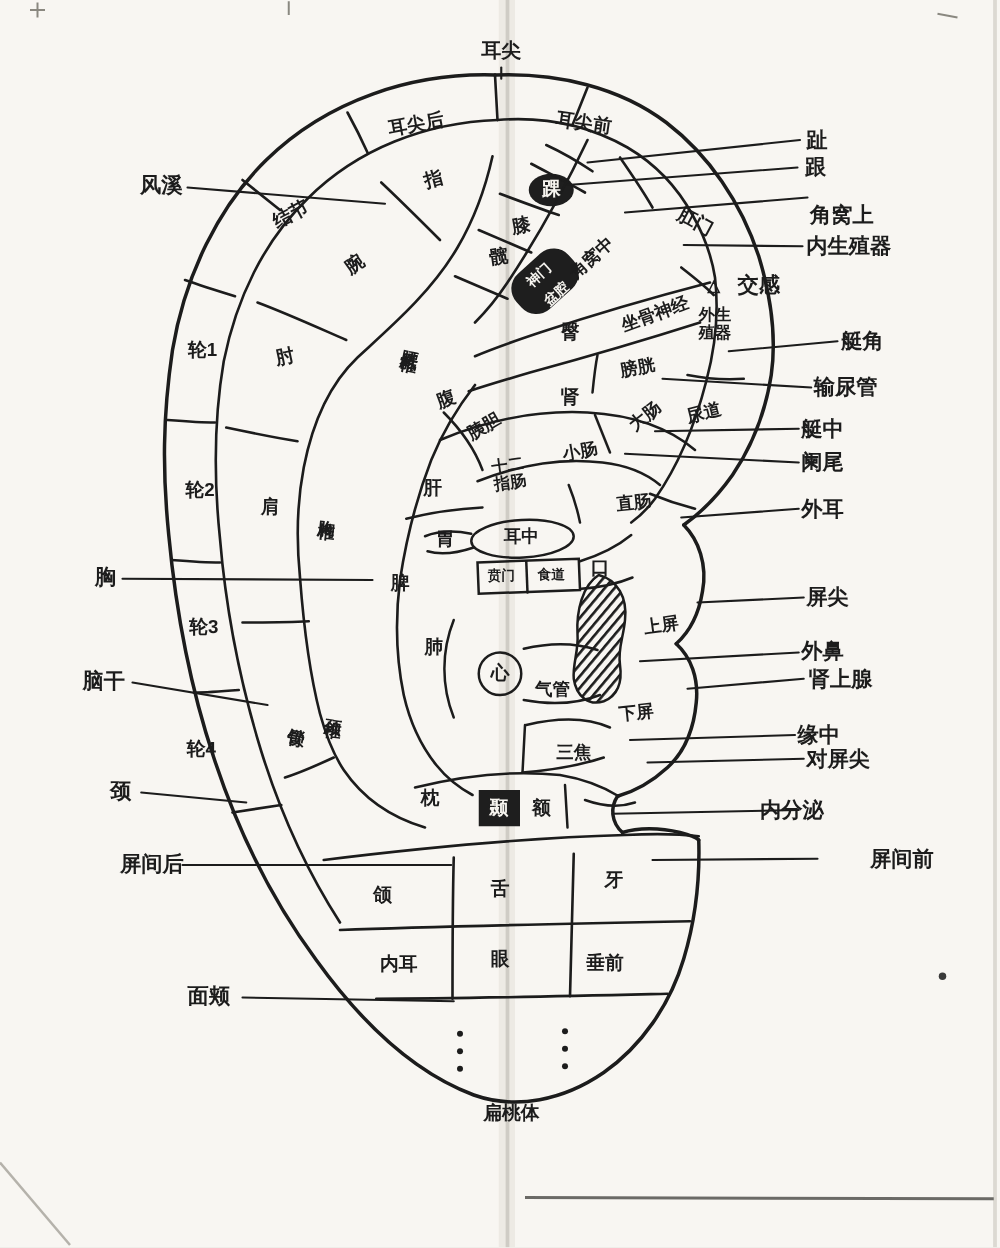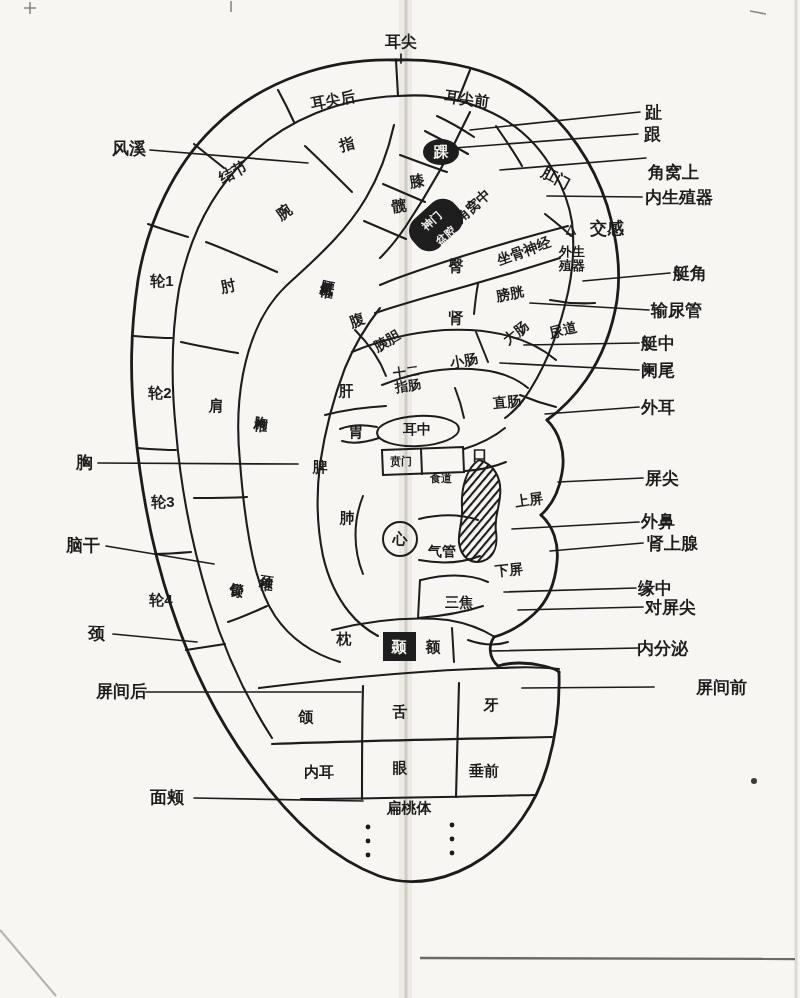--- a/index.html
+++ b/index.html
@@ -211,21 +211,21 @@
   <span class="blk">指肠</span>
 </div>
 <div class="lb" style="left:160px;top:393px">轮2</div>
 <div class="lb" style="left:216px;top:406px">肩</div>
 <div class="lb vert md" style="left:263px;top:406px;transform:translate(-50%,-50%) rotate(6deg)">胸椎</div>
 <div class="lb" style="left:346px;top:391px">肝</div>
 <div class="lb md" style="left:507px;top:402px;transform:translate(-50%,-50%) rotate(-6deg)">直肠</div>
 <div class="lb md" style="left:417px;top:429px">耳中</div>
 <div class="lb" style="left:356px;top:432px">胃</div>
 <div class="lb sm" style="left:401px;top:462px">贲门</div>
-<div class="lb sm" style="left:441px;top:479px">食道</div>
+<div class="lb sm" style="left:441px;top:461px">食道</div>
 <div class="lb" style="left:480px;top:455px">口</div>
 <div class="lb" style="left:320px;top:467px">脾</div>
 <div class="lb" style="left:163px;top:502px">轮3</div>
 <div class="lb" style="left:347px;top:518px">肺</div>
 <div class="lb" style="left:400px;top:539px">心</div>
 <div class="lb md" style="left:442px;top:551px">气管</div>
 <div class="lb md" style="left:529px;top:500px;transform:translate(-50%,-50%) rotate(-8deg)">上屏</div>
 <div class="lb md" style="left:509px;top:570px;transform:translate(-50%,-50%) rotate(-6deg)">下屏</div>
 <div class="lb vert md" style="left:240px;top:573px;transform:translate(-50%,-50%) rotate(10deg)">锁骨</div>
 <div class="lb vert md" style="left:269px;top:565px;transform:translate(-50%,-50%) rotate(8deg)">颈椎</div>
@@ -233,41 +233,41 @@
 <div class="lb md" style="left:459px;top:602px">三焦</div>
 <div class="lb" style="left:344px;top:639px">枕</div>
 <div class="lb wh" style="left:399px;top:647px">颞</div>
 <div class="lb" style="left:433px;top:647px">额</div>
 <div class="lb" style="left:306px;top:717px">颌</div>
 <div class="lb" style="left:400px;top:712px">舌</div>
 <div class="lb" style="left:491px;top:705px">牙</div>
 <div class="lb" style="left:319px;top:772px">内耳</div>
 <div class="lb" style="left:400px;top:768px">眼</div>
 <div class="lb" style="left:484px;top:771px">垂前</div>
-<div class="lb" style="left:409px;top:808px">扁桃体</div>
+<div class="lb" style="left:409px;top:891px">扁桃体</div>
 
 <div class="lb" style="left:401px;top:42px;font-size:16px">耳尖</div>
 <div class="co" style="left:112px;top:148px">风溪</div>
 <div class="co" style="left:645px;top:112px">趾</div>
 <div class="co" style="left:644px;top:134px">跟</div>
 <div class="co" style="left:648px;top:172px">角窝上</div>
 <div class="co" style="left:645px;top:197px">内生殖器</div>
 <div class="co" style="left:566px;top:228px;font-size:13px">△</div>
 <div class="co" style="left:590px;top:228px">交感</div>
 <div class="co" style="left:673px;top:273px">艇角</div>
 <div class="co" style="left:651px;top:310px">输尿管</div>
 <div class="co" style="left:641px;top:343px">艇中</div>
 <div class="co" style="left:641px;top:370px">阑尾</div>
 <div class="co" style="left:641px;top:407px">外耳</div>
 <div class="co" style="left:645px;top:478px">屏尖</div>
 <div class="co" style="left:641px;top:521px">外鼻</div>
 <div class="co" style="left:647px;top:543px">肾上腺</div>
 <div class="co" style="left:638px;top:588px">缘中</div>
 <div class="co" style="left:645px;top:607px">对屏尖</div>
-<div class="co" style="left:637px;top:648px">内分泌</div>
+<div class="co" style="left:608px;top:648px">内分泌</div>
 <div class="co" style="left:696px;top:687px">屏间前</div>
 <div class="co" style="left:76px;top:462px">胸</div>
 <div class="co" style="left:66px;top:545px">脑干</div>
 <div class="co" style="left:88px;top:633px">颈</div>
 <div class="co" style="left:96px;top:691px">屏间后</div>
 <div class="co" style="left:150px;top:797px">面颊</div>
 
 </div>
 
 </body></html>

